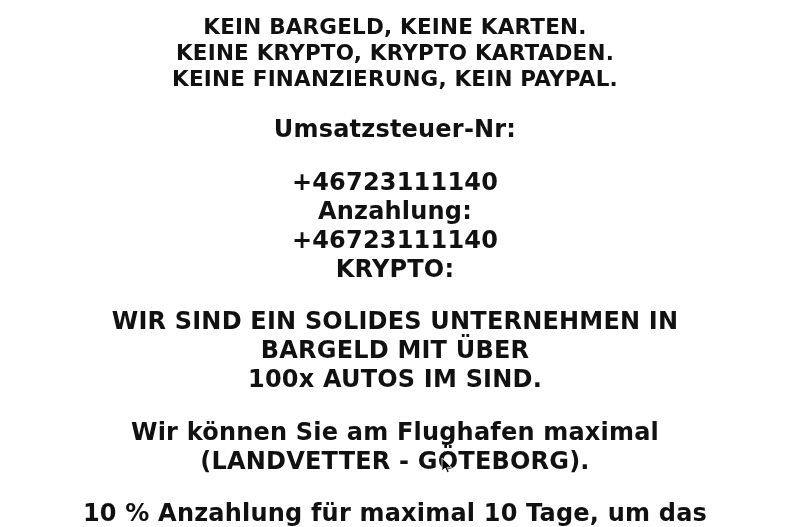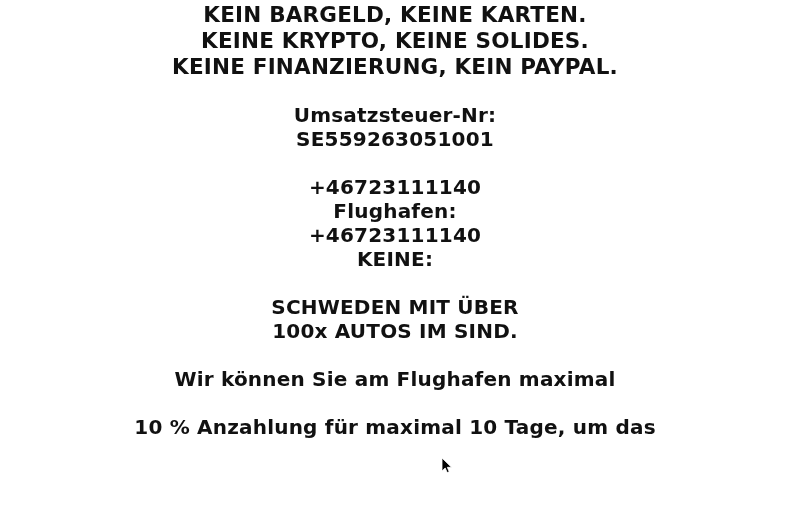--- a/index.html
+++ b/index.html
@@ -14,36 +14,36 @@
     font-family: "DejaVu Sans", "Liberation Sans", sans-serif;
   }
   #doc {
     width: 790px;
     height: 527px;
     position: relative;
     background: #ffffff;
     color: #000000;
     text-align: center;
     box-sizing: border-box;
-    padding: 0;
+    padding: 12px;
     border-radius: 17px;
   }
   .block {
     width: 100%;
     text-align: center;
   }
   .line {
     font-weight: bold;
     color: #111111;
     line-height: 1.20;
     letter-spacing: 0.2px;
     white-space: pre;
   }
   .sz-lg { font-size: 21.5px; }
-  .sz-md { font-size: 20px; }
+  .sz-md { font-size: 24px; }
   .spacer-lg { height: 24px; }
   .clip-bottom {
     overflow: hidden;
   }
   #top-pad { height: 2px; }
   .cursor {
     position: absolute;
     left: 441px;
     top: 457px;
     width: 12px;
@@ -52,51 +52,52 @@
   }
 </style>
 </head>
 <body>
 
 <div id="doc">
   <div id="top-pad"></div>
 
   <div class="block">
     <div class="line sz-lg">KEIN BARGELD, KEINE KARTEN.</div>
-    <div class="line sz-lg">KEINE KRYPTO, KEINE SOLIDES.</div>
+    <div class="line sz-lg">KEINE KRYPTO, KRYPTO KARTADEN.</div>
     <div class="line sz-lg">KEINE FINANZIERUNG, KEIN PAYPAL.</div>
   </div>
 
   <div class="spacer-lg"></div>
 
   <div class="block">
     <div class="line sz-md">Umsatzsteuer-Nr:</div>
-    <div class="line sz-md">SE559263051001</div>
   </div>
 
   <div class="spacer-lg"></div>
 
   <div class="block">
     <div class="line sz-md">+46723111140</div>
-    <div class="line sz-md">Flughafen:</div>
+    <div class="line sz-md">Anzahlung:</div>
     <div class="line sz-md">+46723111140</div>
-    <div class="line sz-md">KEINE:</div>
+    <div class="line sz-md">KRYPTO:</div>
   </div>
 
   <div class="spacer-lg"></div>
 
   <div class="block">
-    <div class="line sz-md">SCHWEDEN MIT ÜBER</div>
+    <div class="line sz-md">WIR SIND EIN SOLIDES UNTERNEHMEN IN</div>
+    <div class="line sz-md">BARGELD MIT ÜBER</div>
     <div class="line sz-md">100x AUTOS IM SIND.</div>
   </div>
 
   <div class="spacer-lg"></div>
 
   <div class="block">
     <div class="line sz-md">Wir können Sie am Flughafen maximal</div>
+    <div class="line sz-md">(LANDVETTER - GÖTEBORG).</div>
   </div>
 
   <div class="spacer-lg"></div>
 
   <div class="block clip-bottom">
     <div class="line sz-md">10 % Anzahlung für maximal 10 Tage, um das</div>
   </div>
 
   <svg class="cursor" viewBox="0 0 12 18" xmlns="http://www.w3.org/2000/svg">
     <path d="M1 1 L1 14 L4.2 11 L6.2 15.6 L8.2 14.7 L6.3 10.3 L10.5 10.3 Z" fill="#000000" stroke="#ffffff" stroke-width="0.8"></path>

